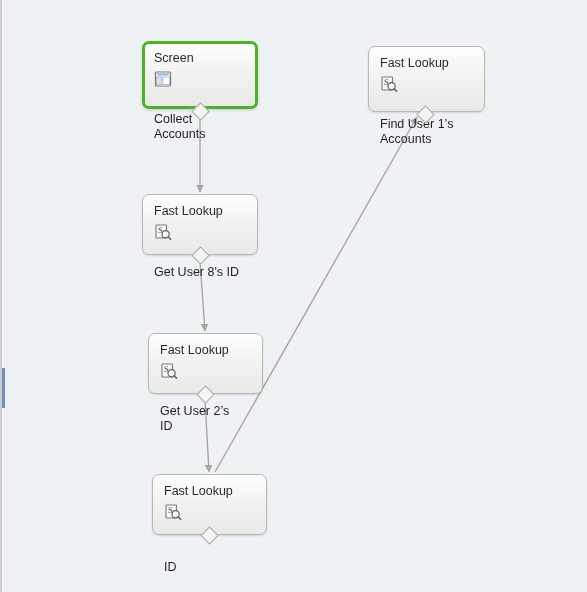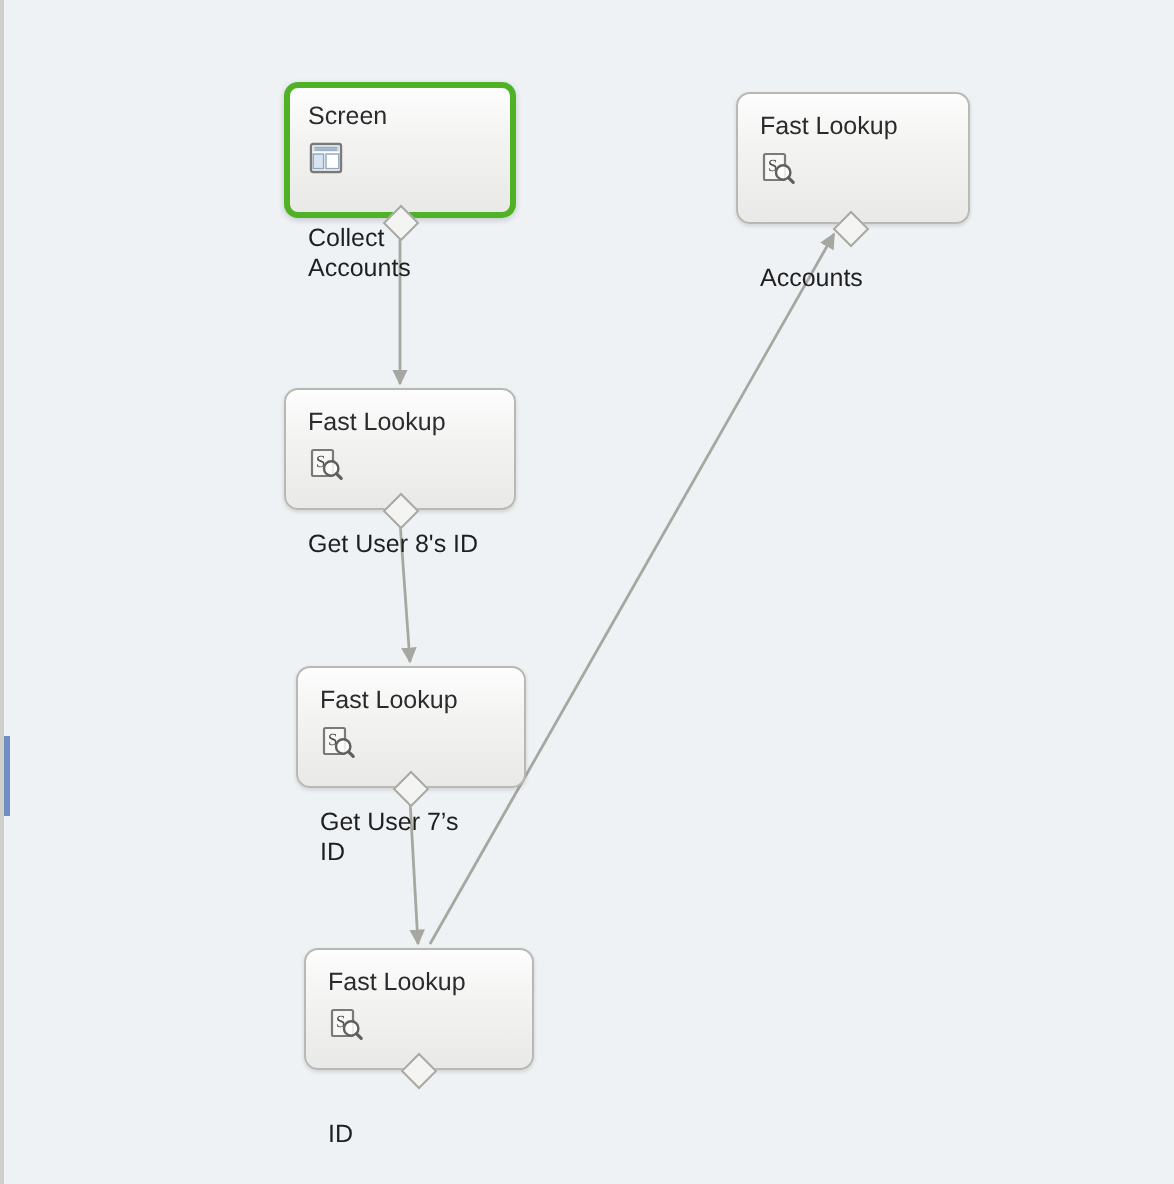--- a/index.html
+++ b/index.html
@@ -147,21 +147,21 @@
     <div class="node-body">
       <span class="node-icon">
         <svg width="18" height="18" viewBox="0 0 18 18" xmlns="http://www.w3.org/2000/svg">
           <rect x="2" y="2" width="10.5" height="13" rx="0.8" fill="#f7f7f6" stroke="#7a7a78" stroke-width="1.1"></rect>
           <text x="4" y="10.4" font-family="Liberation Serif, serif" font-size="8.5" fill="#4a4a48">S</text>
           <circle cx="11.6" cy="11.2" r="3.6" fill="#ffffff" fill-opacity="0.85" stroke="#5f5f5d" stroke-width="1.2"></circle>
           <line x1="14.2" y1="13.8" x2="16.6" y2="16.2" stroke="#5f5f5d" stroke-width="1.6" stroke-linecap="round"></line>
         </svg>
       </span>
       <span class="node-label">
-        <br>
+        <span>Find User 1’s</span><br>
         <span>Accounts</span>
       </span>
     </div>
   </div>
   <div class="diamond" style="left:417px; top:108px;"></div>
 
   <div class="node" style="left:140px; top:194px; width:116px; height:61px;">
     <div class="node-type">Fast Lookup</div>
     <div class="node-body">
       <span class="node-icon">
@@ -182,21 +182,21 @@
     <div class="node-body">
       <span class="node-icon">
         <svg width="18" height="18" viewBox="0 0 18 18" xmlns="http://www.w3.org/2000/svg">
           <rect x="2" y="2" width="10.5" height="13" rx="0.8" fill="#f7f7f6" stroke="#7a7a78" stroke-width="1.1"></rect>
           <text x="4" y="10.4" font-family="Liberation Serif, serif" font-size="8.5" fill="#4a4a48">S</text>
           <circle cx="11.6" cy="11.2" r="3.6" fill="#ffffff" fill-opacity="0.85" stroke="#5f5f5d" stroke-width="1.2"></circle>
           <line x1="14.2" y1="13.8" x2="16.6" y2="16.2" stroke="#5f5f5d" stroke-width="1.6" stroke-linecap="round"></line>
         </svg>
       </span>
       <span class="node-label">
-        <span>Get User 7’s</span><br>
+        <span>Get User 2’s</span><br>
         <span>ID</span>
       </span>
     </div>
   </div>
   <div class="diamond" style="left:197px; top:388px;"></div>
 
   <div class="node" style="left:150px; top:474px; width:115px; height:61px;">
     <div class="node-type">Fast Lookup</div>
     <div class="node-body">
       <span class="node-icon">

